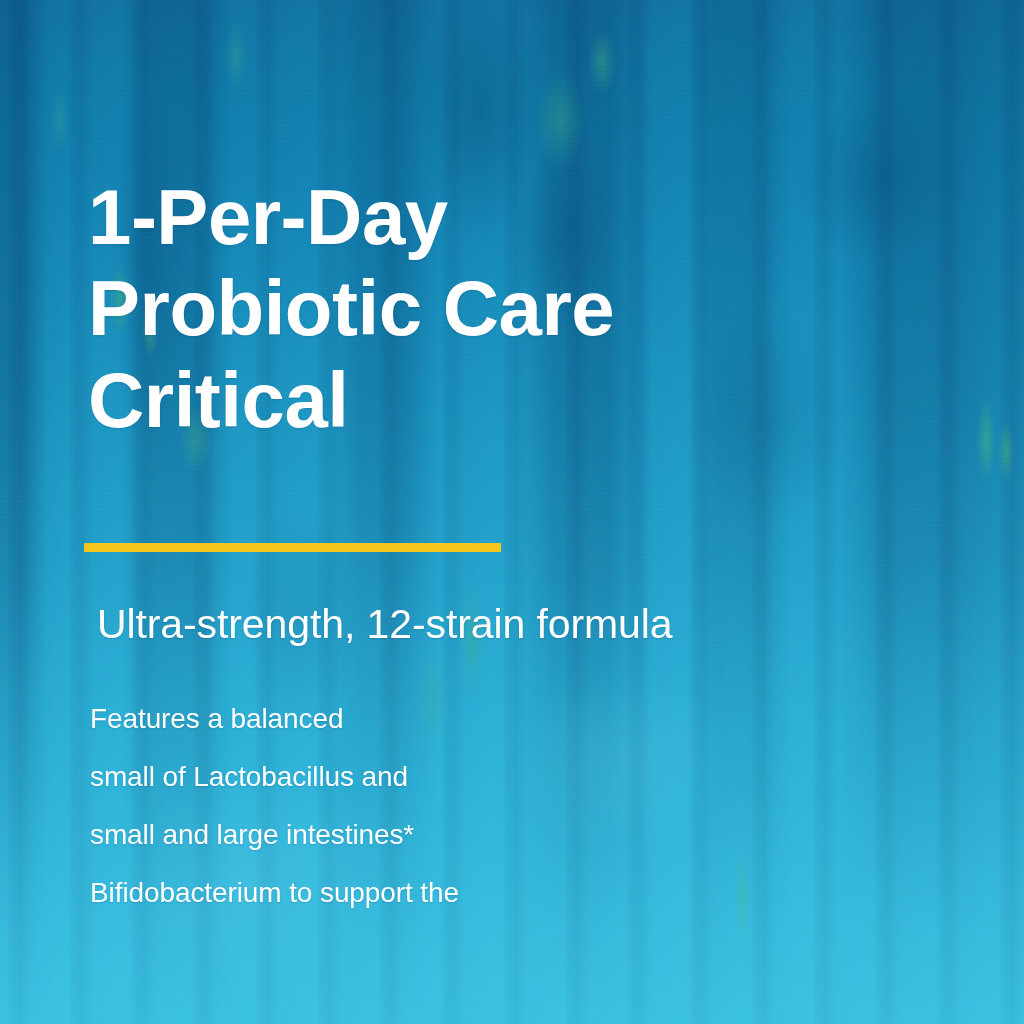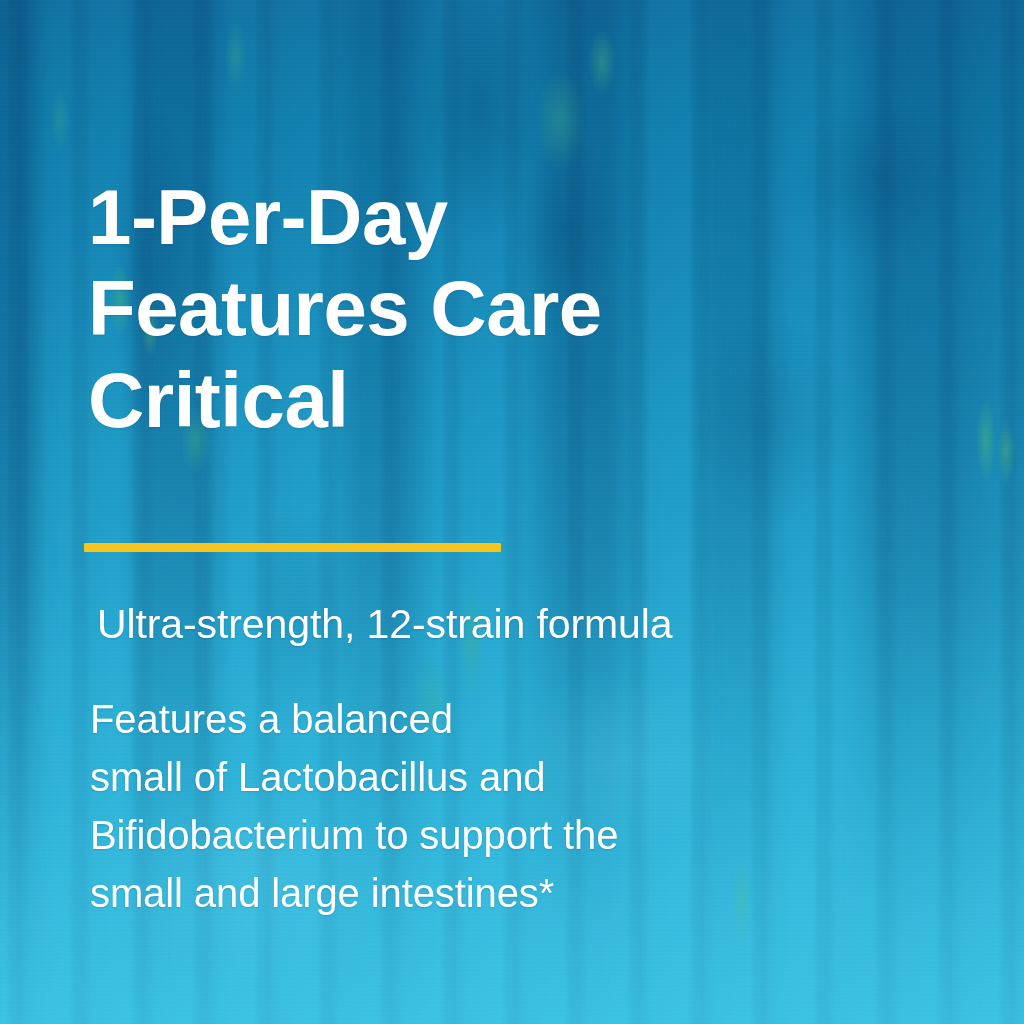--- a/index.html
+++ b/index.html
@@ -220,21 +220,21 @@
     text-shadow: 0 1px 2px rgba(0, 50, 85, 0.16);
   }
 
   .body-copy {
     position: absolute;
     left: 90px;
     top: 690px;
     width: 760px;
     margin: 0;
     color: #ffffff;
-    font-size: 40px;
+    font-size: 28px;
     font-weight: 400;
     line-height: 58px;
     letter-spacing: -0.1px;
     text-shadow: 0 1px 2px rgba(0, 50, 85, 0.16);
   }
   .body-copy .body-line { display: block; }
 </style>
 </head>
 <body>
 
@@ -245,29 +245,29 @@
   <div class="bg-bands"></div>
   <div class="bg-mottle"></div>
   <div class="bg-green"></div>
   <div class="bg-grain"></div>
   <div class="bg-bottomwash"></div>
 
   <div class="content">
 
     <h1 class="headline">
       <span class="hl-line">1-Per-Day</span>
-      <span class="hl-line">Features Care</span>
+      <span class="hl-line">Probiotic Care</span>
       <span class="hl-line">Critical</span>
     </h1>
 
     <div class="rule"></div>
 
     <p class="subhead">Ultra-strength, 12-strain formula</p>
 
     <p class="body-copy">
       <span class="body-line">Features a balanced</span>
       <span class="body-line">small of Lactobacillus and</span>
+      <span class="body-line">small and large intestines*</span>
       <span class="body-line">Bifidobacterium to support the</span>
-      <span class="body-line">small and large intestines*</span>
     </p>
 
   </div>
 </div>
 
 </body></html>

